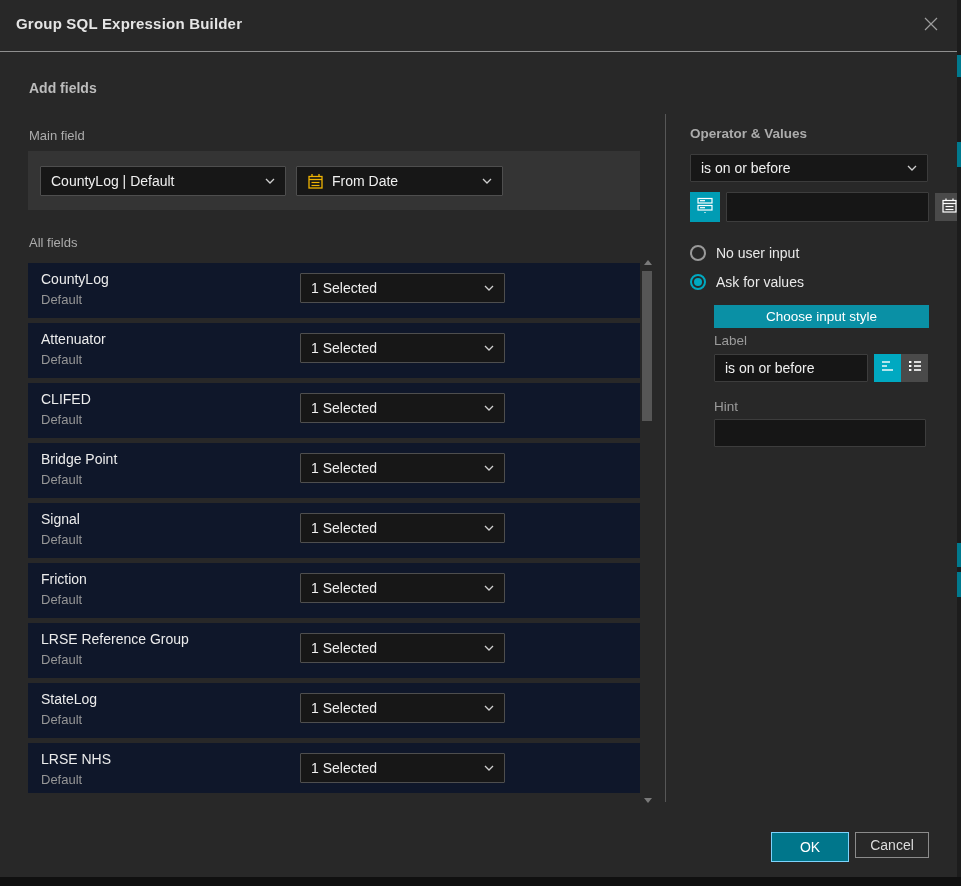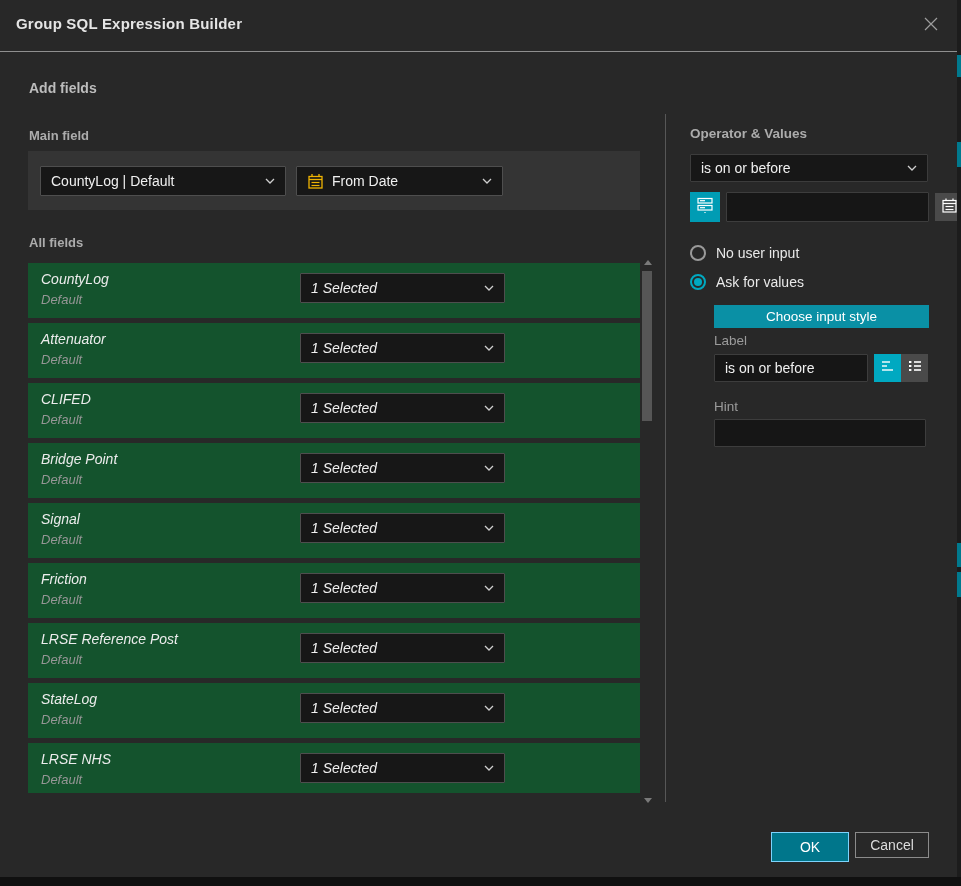--- a/index.html
+++ b/index.html
@@ -13,39 +13,39 @@
   }
   .dialog { position:absolute; inset:0; background:#282828; }
 
   
   .titlebar { position:absolute; top:0; left:0; right:4px; height:52px; background:#282828; border-bottom:1px solid #8f8f8f; }
   .title { position:absolute; left:16px; top:15px; font-size:15px; font-weight:bold; color:#e5e5e5; letter-spacing:.2px; }
   .close-btn { position:absolute; right:14px; top:14px; width:24px; height:24px; display:flex; align-items:center; justify-content:center; cursor:pointer; }
   .close-btn svg { stroke:#9d9d9d; }
 
   .h-add-fields { position:absolute; left:29px; top:80px; font-size:14px; font-weight:bold; color:#bdbdbd; }
-  .sub-heading { font-size:13px; font-weight:bold; color:#acacac; }
+  .sub-heading { font-size:13px; font-weight:normal; color:#acacac; }
 
   
   .dd { background:#171717; border:1px solid #4e4e4e; border-radius:1px; display:flex; align-items:center; height:30px; padding:0 10px; font-size:14px; color:#f0f0f0; cursor:pointer; }
   .dd .dd-label { flex:1; white-space:nowrap; overflow:hidden; }
   .dd .chev { flex:0 0 auto; margin-left:6px; display:flex; }
   .txt-input { background:#161616; border:1px solid #3d3d3d; border-radius:1px; height:30px; color:#f0f0f0; font-size:14px; padding:0 10px; font-family:"Liberation Sans", sans-serif; }
 
   
   .main-field-label { position:absolute; left:29px; top:128px; }
   .main-panel { position:absolute; left:28px; top:151px; width:612px; height:59px; background:#343434; }
   .main-dd1 { position:absolute; left:12px; top:15px; width:246px; }
   .main-dd2 { position:absolute; left:268px; top:15px; width:207px; }
   .cal-gold { margin-right:8px; display:flex; }
 
   
   .all-fields-label { position:absolute; left:29px; top:235px; }
   .list-viewport { position:absolute; left:28px; top:258px; width:612px; height:535px; overflow:hidden; }
-  .field-row { position:relative; width:612px; height:55px; background:#14532d; margin-top:5px;font-style:italic; }
+  .field-row { position:relative; width:612px; height:55px; background:#0f172a; margin-top:5px; }
   .field-row:first-child { margin-top:5px; }
   .fr-name { position:absolute; left:13px; top:8px; font-size:14px; color:#ececec; }
   .fr-sub { position:absolute; left:13px; top:29px; font-size:13px; color:#969696; }
   .fr-dd { position:absolute; left:272px; top:10px; width:205px; }
 
   
   .scrollbar { position:absolute; left:641px; top:256px; width:13px; height:550px; }
   .sb-arrow-up { position:absolute; left:3px; top:4px; width:0; height:0; border-left:4px solid transparent; border-right:4px solid transparent; border-bottom:5px solid #7a7a7a; }
   .sb-thumb { position:absolute; left:1px; top:15px; width:10px; height:150px; background:#565656; cursor:pointer; }
   .sb-arrow-down { position:absolute; left:3px; top:542px; width:0; height:0; border-left:4px solid transparent; border-right:4px solid transparent; border-top:5px solid #7a7a7a; }
@@ -206,21 +206,21 @@
         <span class="dd-label">1 Selected</span>
         <span class="chev">
             <svg width="10" height="6" viewBox="0 0 10 6">
               <path d="M1 1 L5 5 L9 1" fill="none" stroke="#cfcfcf" stroke-width="1.3"></path>
             </svg>
           </span>
       </div>
     </div>
 
     <div class="field-row">
-      <div class="fr-name">LRSE Reference Post</div>
+      <div class="fr-name">LRSE Reference Group</div>
       <div class="fr-sub">Default</div>
       <div class="dd fr-dd">
         <span class="dd-label">1 Selected</span>
         <span class="chev">
             <svg width="10" height="6" viewBox="0 0 10 6">
               <path d="M1 1 L5 5 L9 1" fill="none" stroke="#cfcfcf" stroke-width="1.3"></path>
             </svg>
           </span>
       </div>
     </div>

